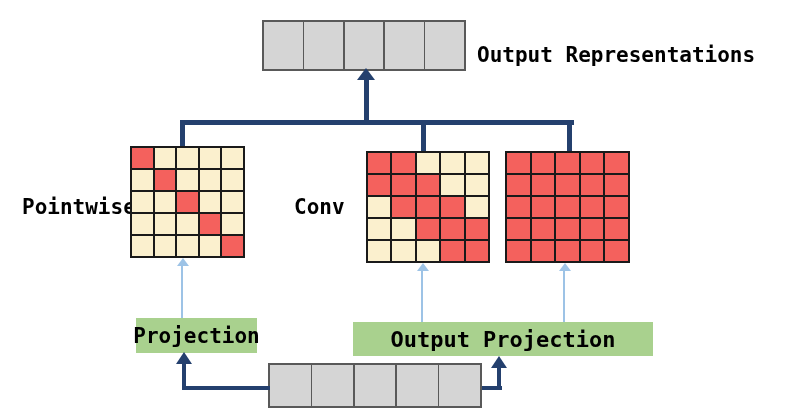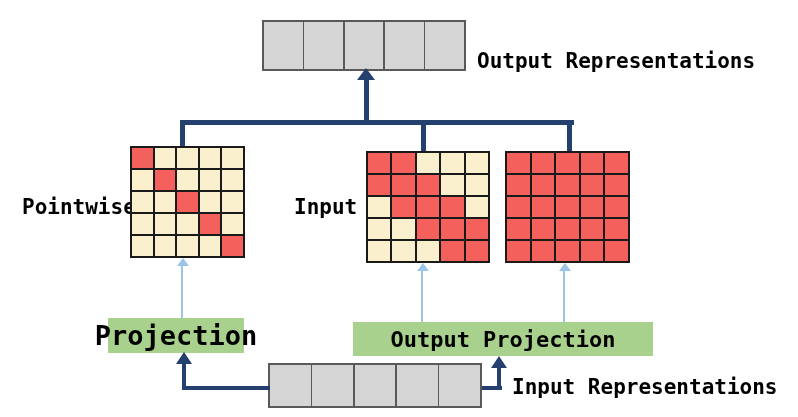--- a/index.html
+++ b/index.html
@@ -45,21 +45,21 @@
 
 <div class="canvas">
 
   <div class="token-row" style="left:262px;top:20px;width:204px;height:51px;">
       <div class="gcell"></div>
       <div class="gcell"></div>
       <div class="gcell"></div>
       <div class="gcell"></div>
       <div class="gcell"></div>
     </div>
-  <div class="label" style="left:477px;top:48px;">Output Representations</div>
+  <div class="label" style="left:477px;top:42px;">Output Representations</div>
 
   <div class="arrow-up" style="left:357px;top:68px;"></div>
   <div class="vline" style="left:364px;top:79px;width:5px;height:43px;"></div>
   <div class="hline" style="left:180px;top:120px;width:394px;height:5px;"></div>
   <div class="vline" style="left:180px;top:122px;width:5px;height:26px;"></div>
   <div class="vline" style="left:421px;top:122px;width:5px;height:31px;"></div>
   <div class="vline" style="left:567px;top:122px;width:5px;height:31px;"></div>
 
   <div class="label" style="left:22px;top:194px;">Pointwise</div>
   <div class="matrix" style="left:130px;top:146px;width:115px;height:112px;">
@@ -83,21 +83,21 @@
       <div style="background: var(--cream);"></div>
       <div style="background: var(--red);"></div>
       <div style="background: var(--cream);"></div>
       <div style="background: var(--cream);"></div>
       <div style="background: var(--cream);"></div>
       <div style="background: var(--cream);"></div>
       <div style="background: var(--cream);"></div>
       <div style="background: var(--red);"></div>
     </div>
 
-  <div class="label" style="left:294px;top:194px;">Input</div>
+  <div class="label" style="left:294px;top:194px;">Conv</div>
   <div class="matrix" style="left:366px;top:151px;width:124px;height:112px;">
       <div style="background: var(--red);"></div>
       <div style="background: var(--red);"></div>
       <div style="background: var(--cream);"></div>
       <div style="background: var(--cream);"></div>
       <div style="background: var(--cream);"></div>
       <div style="background: var(--red);"></div>
       <div style="background: var(--red);"></div>
       <div style="background: var(--red);"></div>
       <div style="background: var(--cream);"></div>
@@ -149,35 +149,34 @@
 
   <div class="arrow-up small" style="left:177px;top:258px;"></div>
   <div class="thinline" style="left:181px;top:265px;height:53px;"></div>
 
   <div class="arrow-up small" style="left:417px;top:263px;"></div>
   <div class="thinline" style="left:421px;top:270px;height:52px;"></div>
 
   <div class="arrow-up small" style="left:559px;top:263px;"></div>
   <div class="thinline" style="left:563px;top:270px;height:52px;"></div>
 
-  <div class="pbox" style="left:108px;top:318px;width:136px;height:35px;font-size:27px;">
+  <div class="pbox" style="left:136px;top:318px;width:121px;height:35px;font-size:21px;">
     <span>Projection</span>
   </div>
   <div class="pbox" style="left:353px;top:322px;width:300px;height:34px;font-size:22px;">
     <span>Output Projection</span>
   </div>
 
   <div class="token-row" style="left:268px;top:363px;width:214px;height:45px;">
       <div class="gcell"></div>
       <div class="gcell"></div>
       <div class="gcell"></div>
       <div class="gcell"></div>
       <div class="gcell"></div>
     </div>
-  <div class="label" style="left:512px;top:374px;">Input Representations</div>
 
   <div class="arrow-up" style="left:176px;top:352px;border-left-width:8px;border-right-width:8px;"></div>
   <div class="vline" style="left:182px;top:362px;width:4px;height:28px;"></div>
   <div class="hline" style="left:182px;top:386px;width:88px;height:4px;"></div>
 
   <div class="arrow-up" style="left:491px;top:356px;border-left-width:8px;border-right-width:8px;"></div>
   <div class="vline" style="left:497px;top:366px;width:4px;height:24px;"></div>
   <div class="hline" style="left:482px;top:386px;width:20px;height:4px;"></div>
 
 </div>

